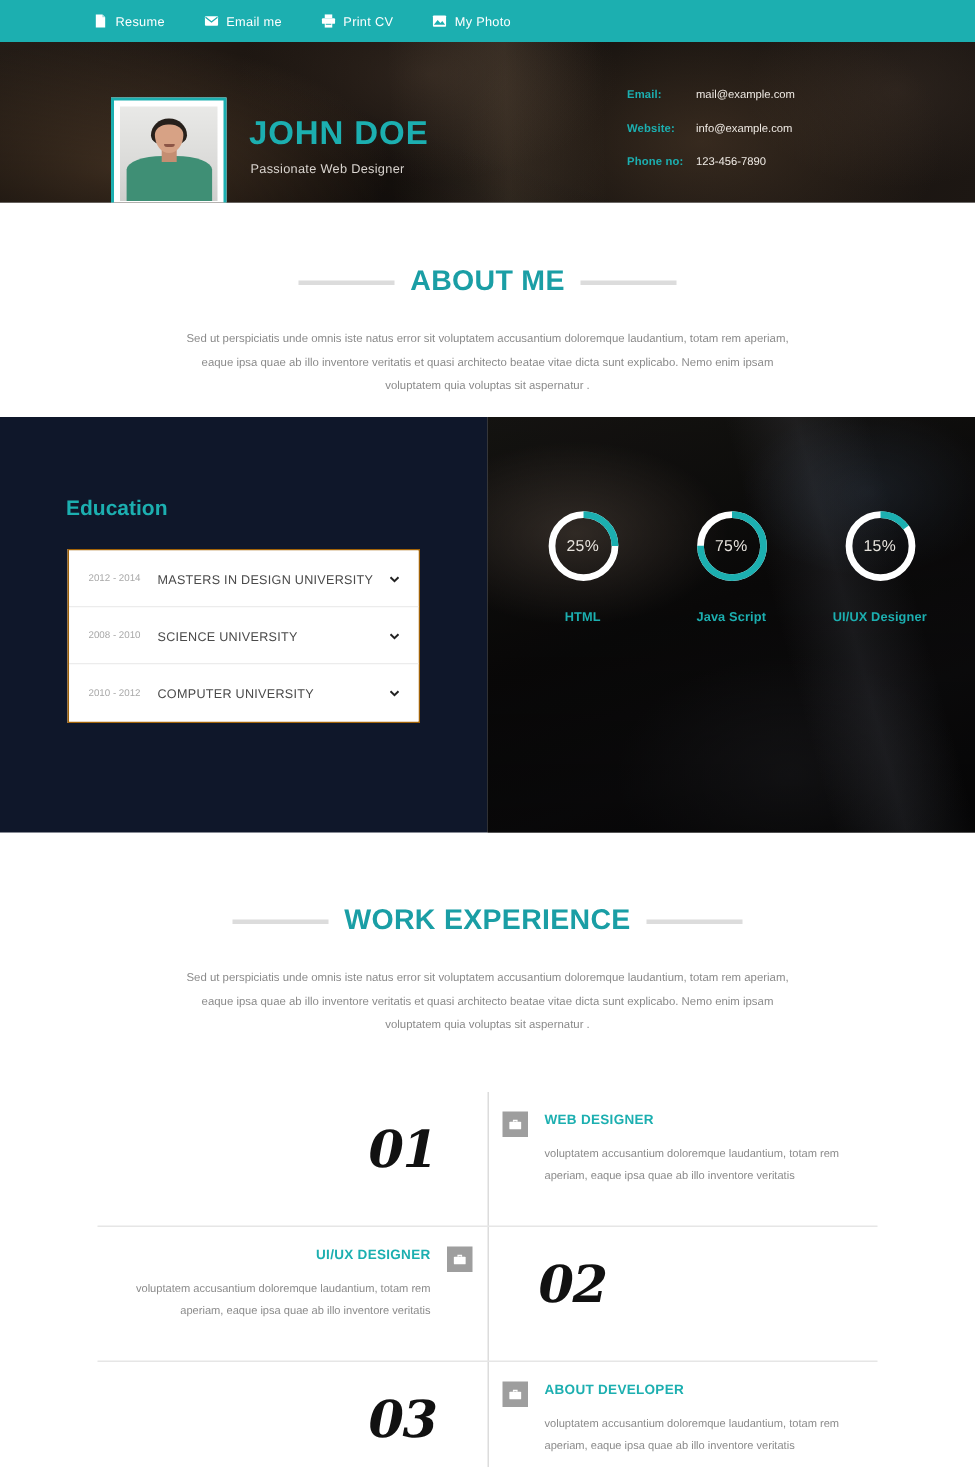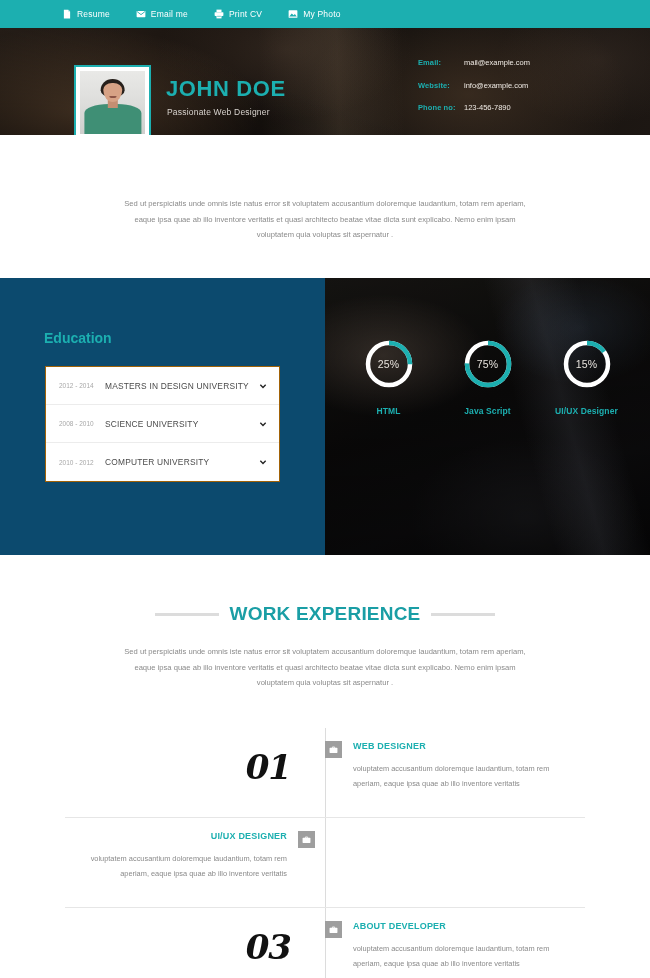--- a/index.html
+++ b/index.html
@@ -168,21 +168,21 @@
   .about { padding-top: 42px; height: 143px; background: #fff; }
 
   
   .edu-wrap {
     position: relative;
     height: 277px;
     display: flex;
   }
   .edu-left {
     width: 325px;
-    background: #0c4a6e;
+    background: #0f172a;
     position: relative;
   }
   .edu-title {
     position: absolute;
     left: 44px; top: 52px;
     font-size: 14px;
     font-weight: bold;
     color: #1cafb0;
   }
   .accordion {
@@ -322,20 +322,21 @@
   .row-right .side-left {
     width: 325px;
     display: flex;
     justify-content: flex-end;
     align-items: flex-start;
     padding-right: 34px;
     padding-top: 22px;
   }
   .row-right .side-right {
     width: 258px;
+    padding-left: 10px;
     padding-top: 13px;
     display: flex;
     align-items: flex-start;
     gap: 11px;
   }
   
   .row-left .side-left {
     width: 325px;
     padding-right: 10px;
     padding-top: 13px;
@@ -423,20 +424,25 @@
           <span class="c-label">Phone no:</span>
           <span class="c-val">123-456-7890</span>
         </div>
 
       </div>
 
     </div>
   </div>
 
   <div class="about">
+    <div class="sec-head">
+      <span class="rule"></span>
+      <h2>ABOUT ME</h2>
+      <span class="rule"></span>
+    </div>
     <p class="sec-para">Sed ut perspiciatis unde omnis iste natus error sit voluptatem accusantium doloremque laudantium, totam rem aperiam, eaque ipsa quae ab illo inventore veritatis et quasi architecto beatae vitae dicta sunt explicabo. Nemo enim ipsam voluptatem quia voluptas sit aspernatur .</p>
   </div>
 
   <div class="edu-wrap">
 
     <div class="edu-left">
       <div class="edu-title">Education</div>
 
       <div class="accordion">
         <div class="acc-item">
@@ -540,20 +546,23 @@
             <div class="tl-title">UI/UX DESIGNER</div>
             <div class="tl-desc">voluptatem accusantium doloremque laudantium, totam rem aperiam, eaque ipsa quae ab illo inventore veritatis</div>
           </div>
           <span class="tl-badge">
             <svg width="9" height="9" viewBox="0 0 16 16">
               <rect x="1" y="5" width="14" height="9" rx="1" fill="#ffffff"></rect>
               <path d="M6 5V3.6h4V5" stroke="#ffffff" stroke-width="1.6" fill="none"></path>
             </svg>
           </span>
         </div>
+        <div class="side-right">
+          <span class="tl-num">02</span>
+        </div>
         <span class="tl-sep"></span>
       </div>
 
       <div class="tl-row row-right">
         <div class="side-left">
           <span class="tl-num">03</span>
         </div>
         <div class="side-right">
           <span class="tl-badge">
             <svg width="9" height="9" viewBox="0 0 16 16">

